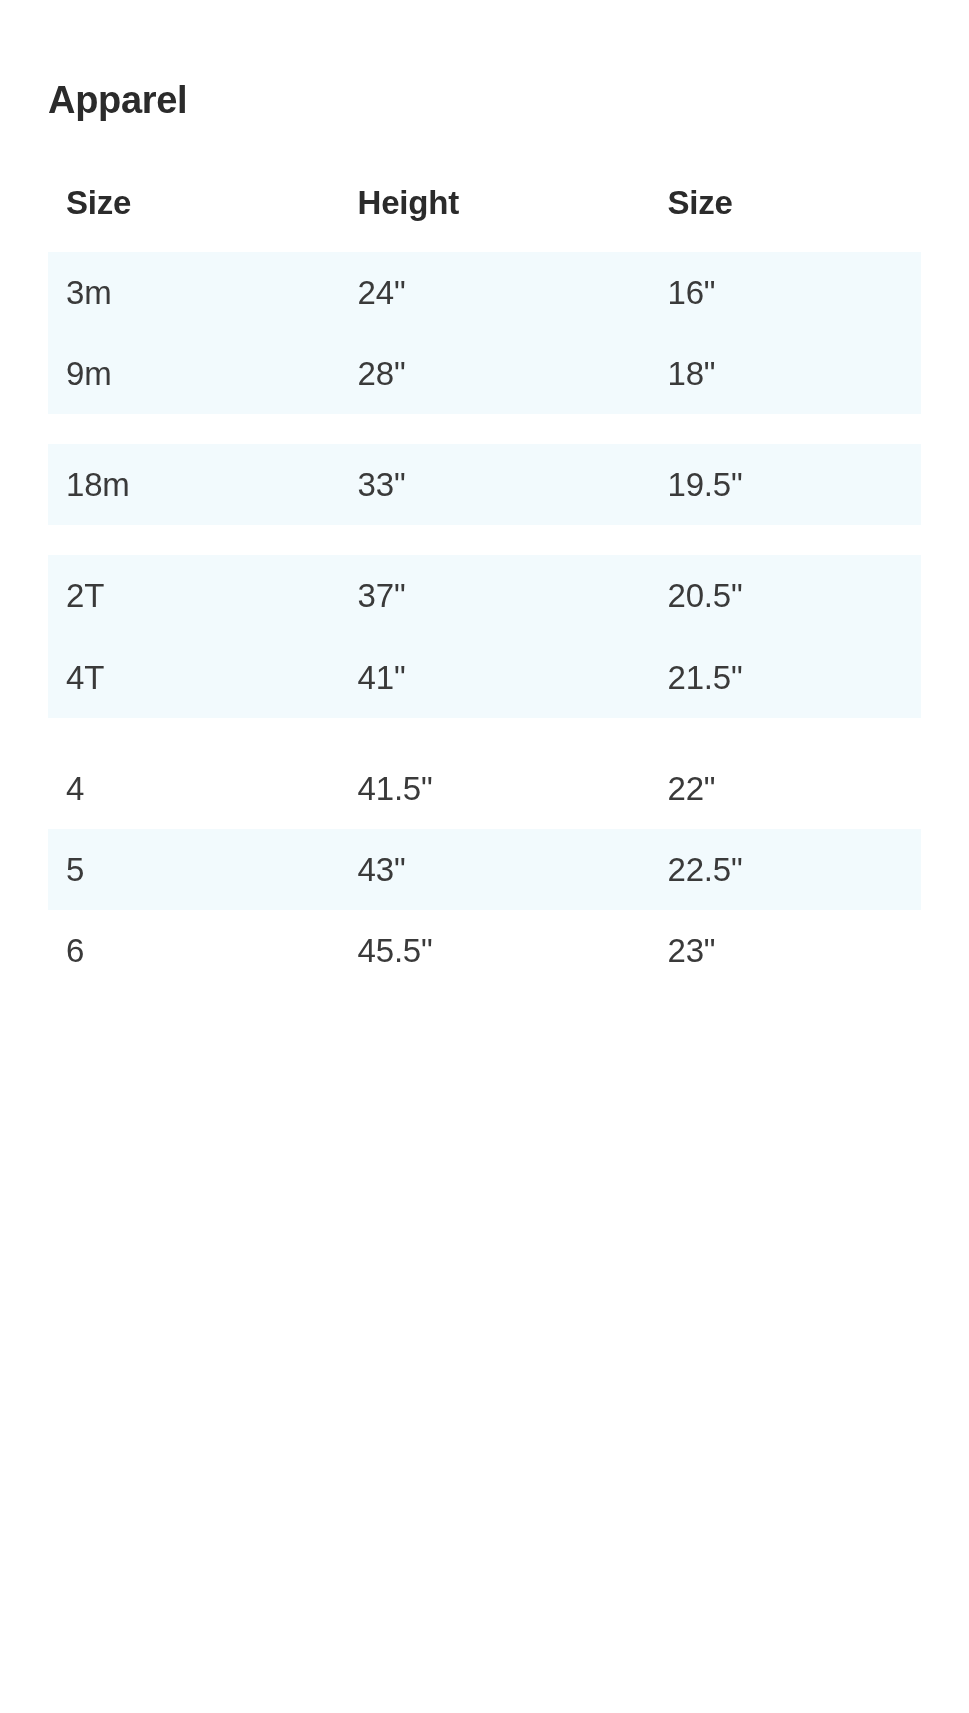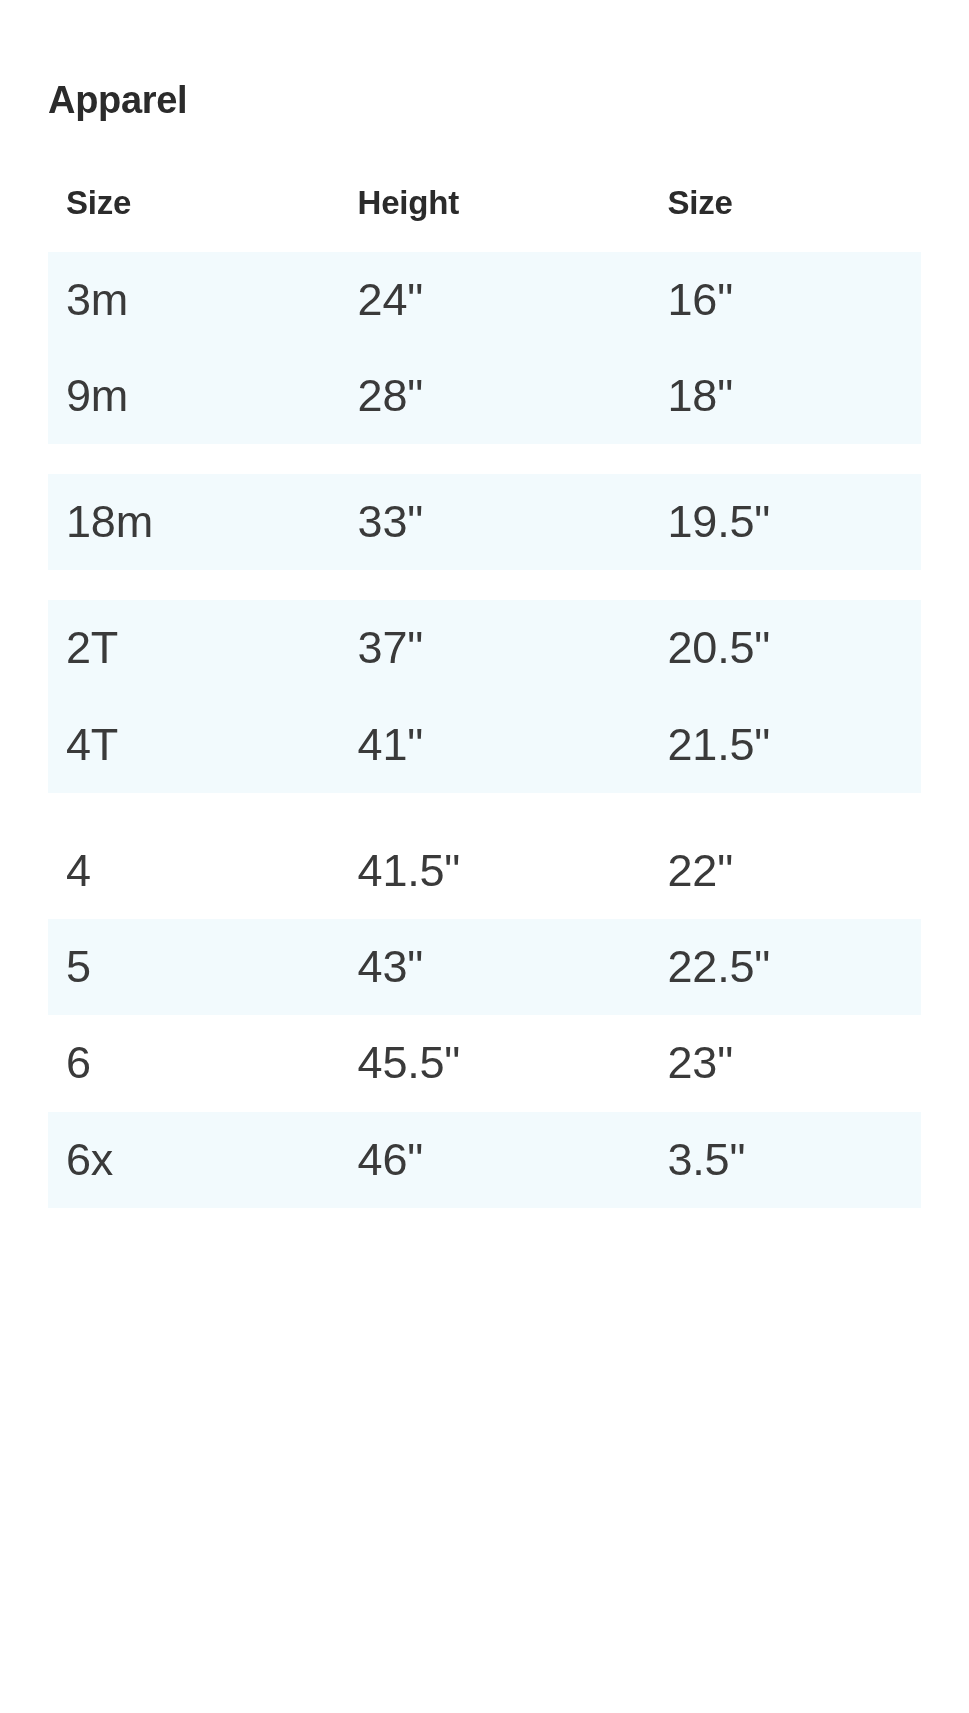--- a/index.html
+++ b/index.html
@@ -43,21 +43,21 @@
 
   .size-table th {
     text-align: left;
     font-size: 33px;
     font-weight: 700;
     color: #2b2b2b;
     padding: 0 0 30px 18px;
     letter-spacing: -0.2px;
   }
   .size-table td {
-    font-size: 45px;
+    font-size: 33px;
     font-weight: 400;
     color: #3a3a3a;
     padding: 20px 0 20px 18px;
     line-height: 1.25;
     letter-spacing: -0.2px;
   }
   tr.shade td {
     background: #f2fafd;
   }
   tr.spacer td {
@@ -131,21 +131,16 @@
         <tr class="shade">
           <td>5</td>
           <td>43"</td>
           <td>22.5"</td>
         </tr>
         <tr>
           <td>6</td>
           <td>45.5"</td>
           <td>23"</td>
         </tr>
-        <tr class="shade">
-          <td>6x</td>
-          <td>46"</td>
-          <td>3.5"</td>
-        </tr>
       </tbody>
   </table>
 
 </div>
 
 </body></html>

